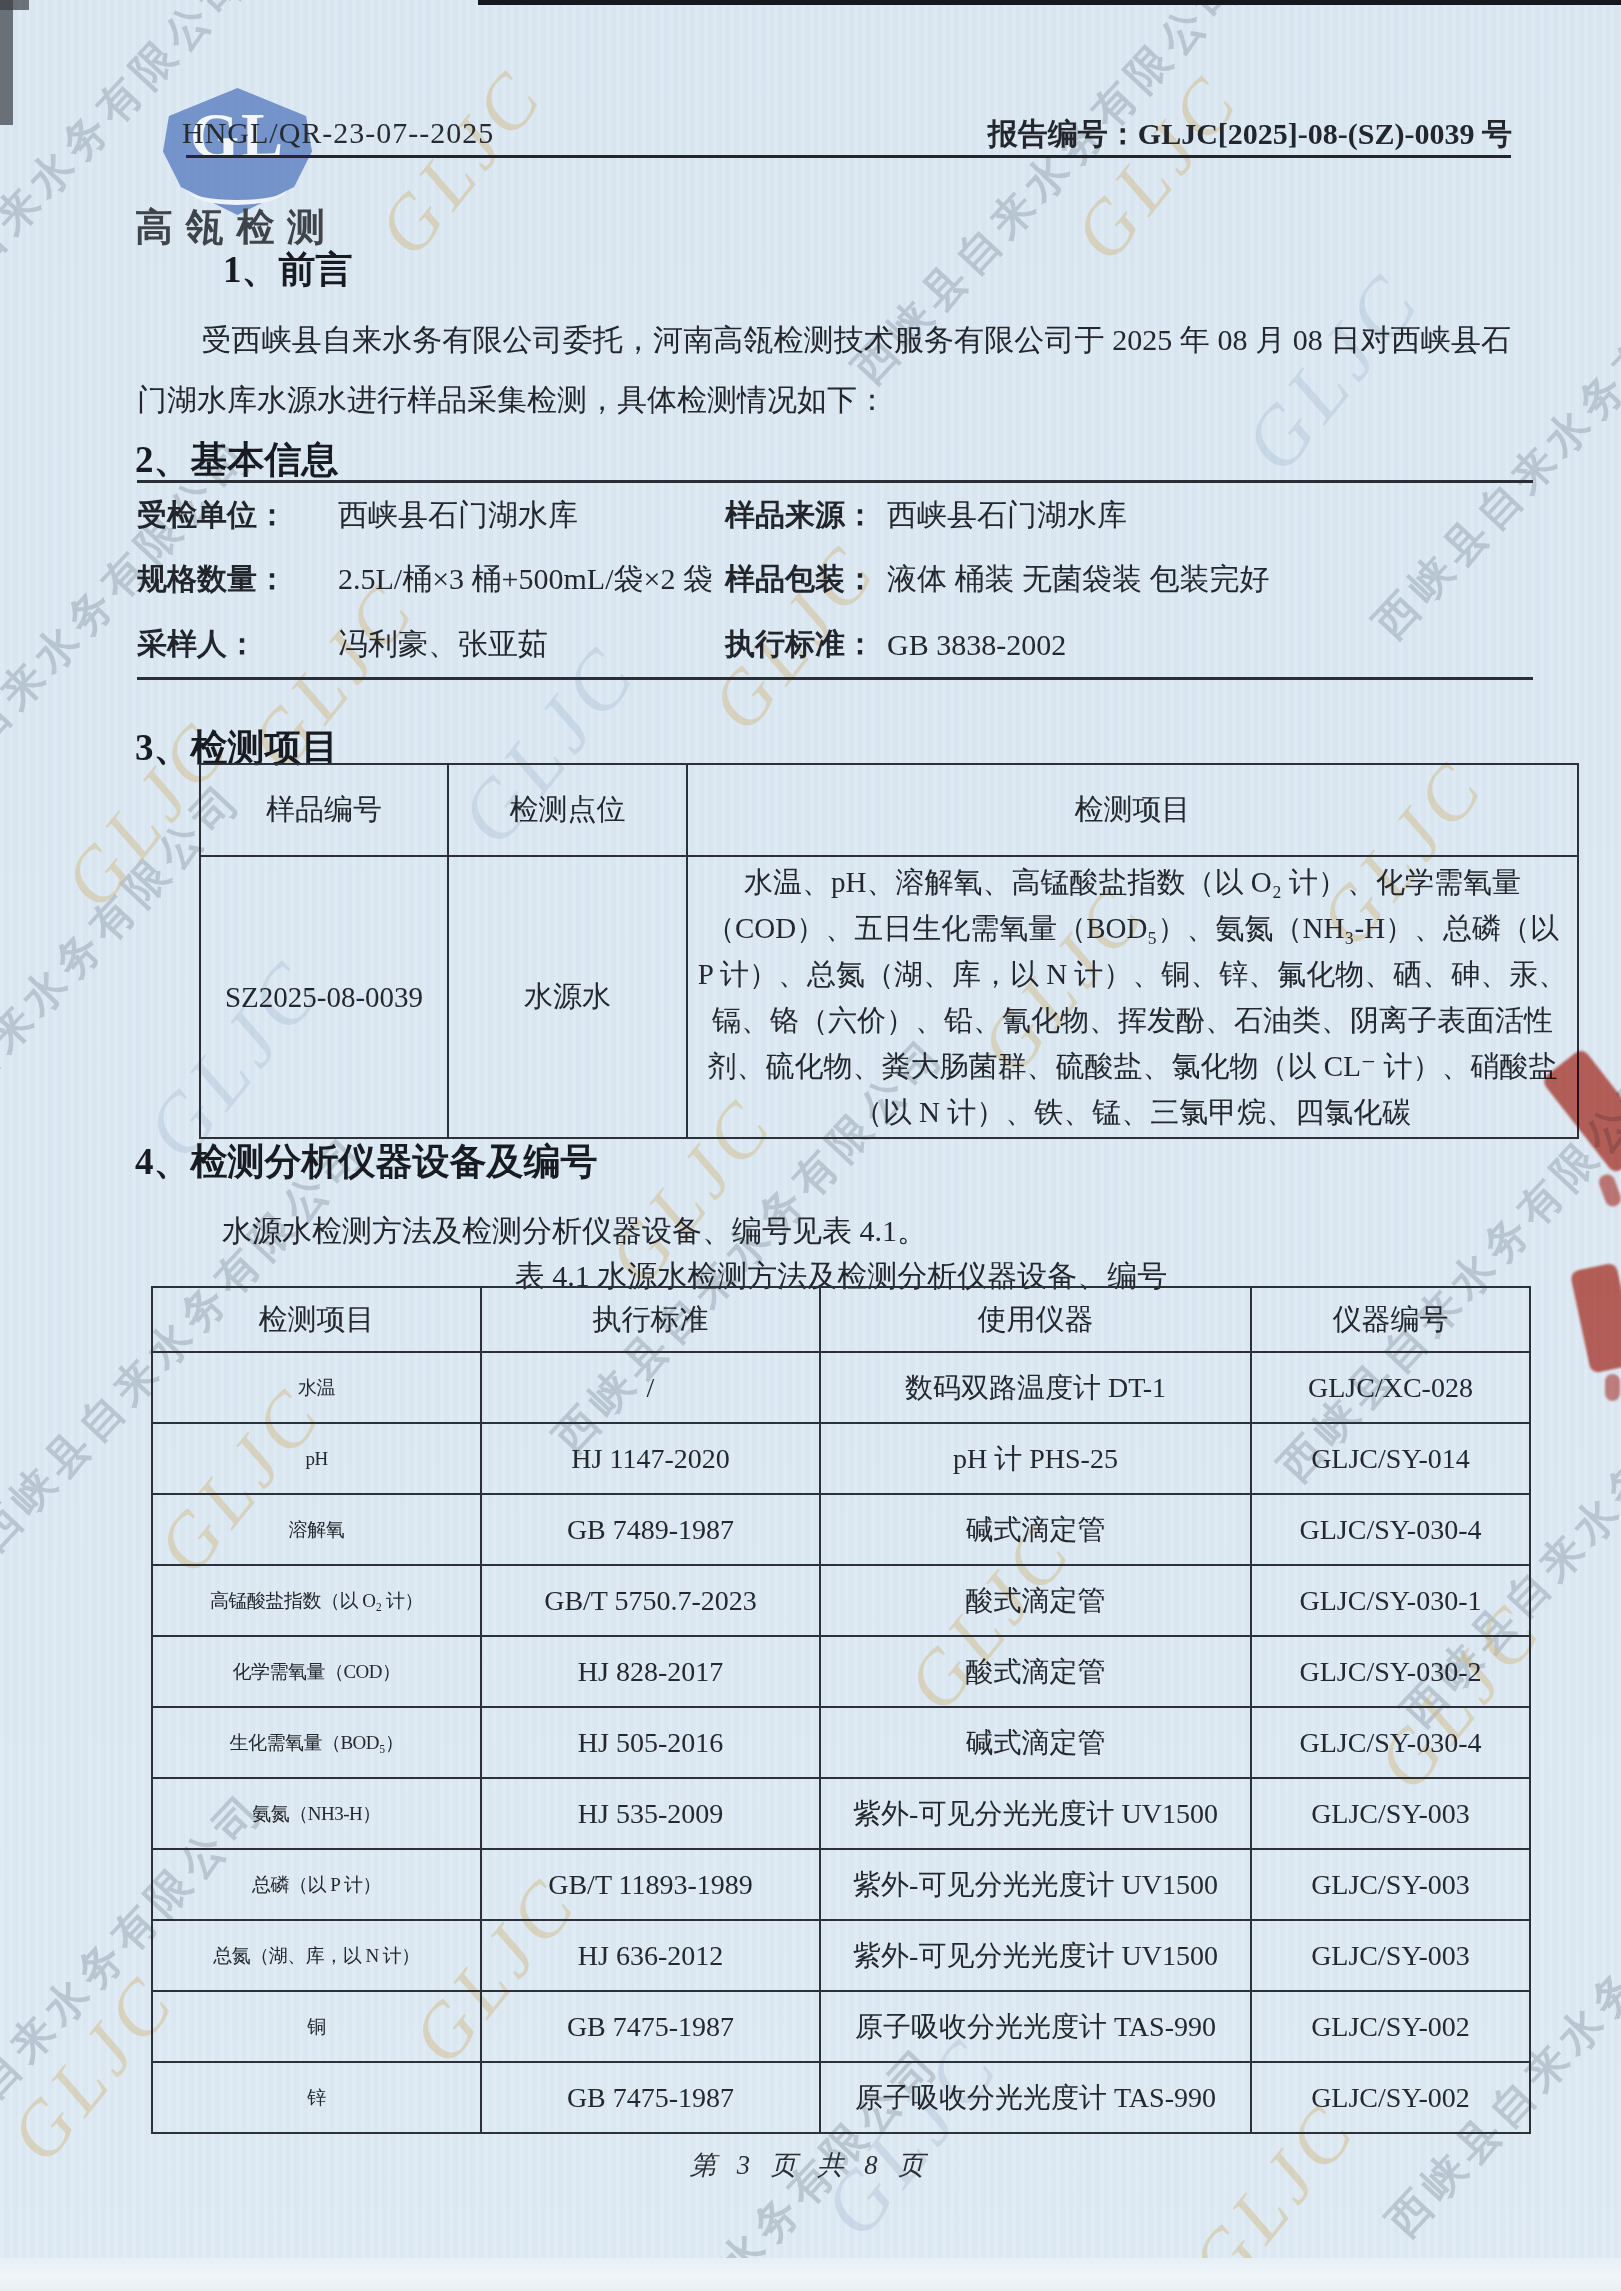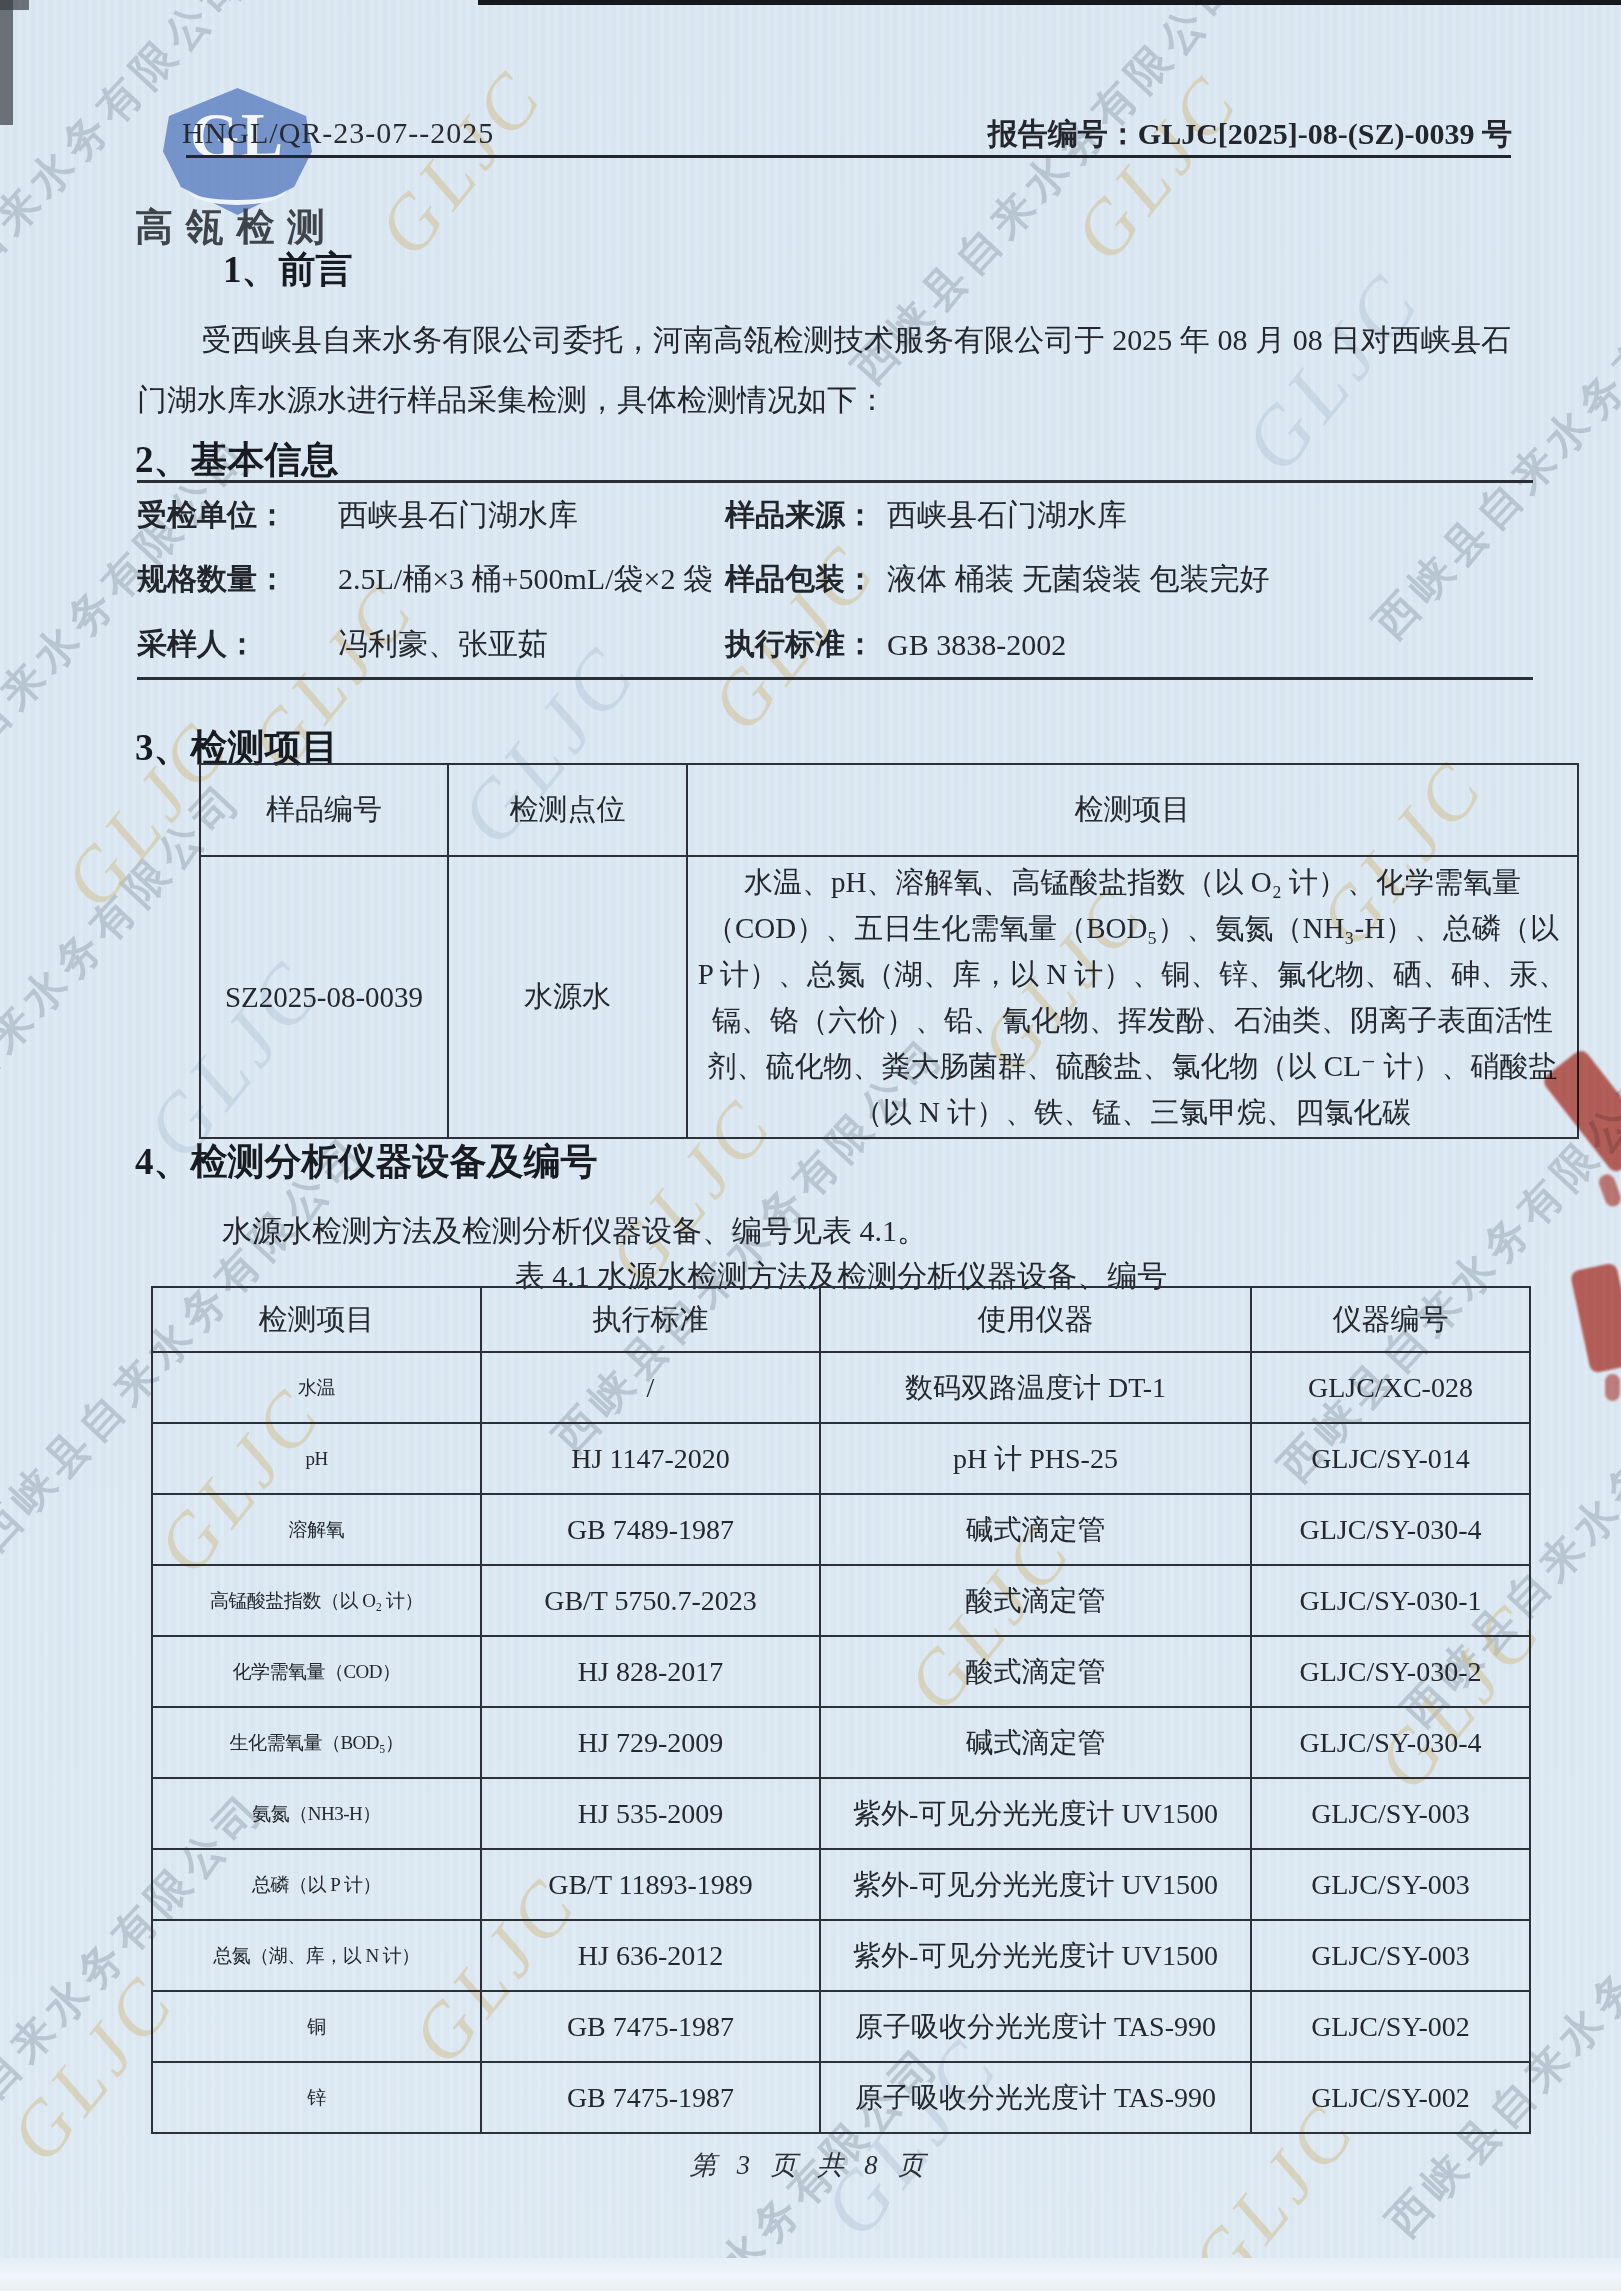--- a/index.html
+++ b/index.html
@@ -212,21 +212,21 @@
           <td>GLJC/SY-030-1</td>
         </tr>
         <tr>
           <td class="c0">化学需氧量（COD）</td>
           <td>HJ 828-2017</td>
           <td>酸式滴定管</td>
           <td>GLJC/SY-030-2</td>
         </tr>
         <tr>
           <td class="c0">生化需氧量（BOD₅）</td>
-          <td>HJ 729-2009</td>
+          <td>HJ 505-2016</td>
           <td>碱式滴定管</td>
           <td>GLJC/SY-030-4</td>
         </tr>
         <tr>
           <td class="c0">氨氮（NH3-H）</td>
           <td>HJ 535-2009</td>
           <td>紫外-可见分光光度计  UV1500</td>
           <td>GLJC/SY-003</td>
         </tr>
         <tr>

